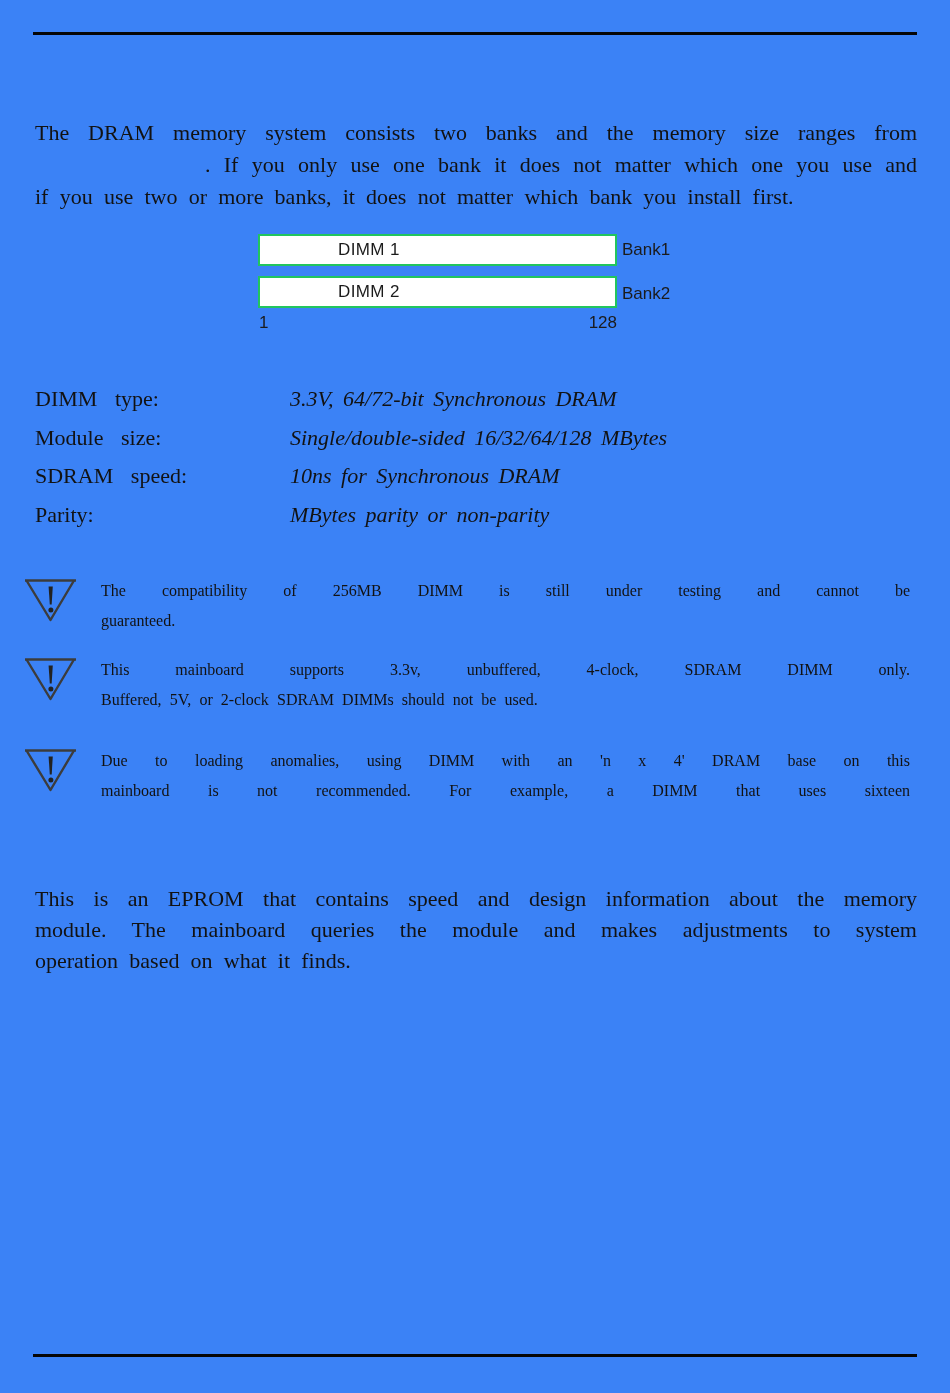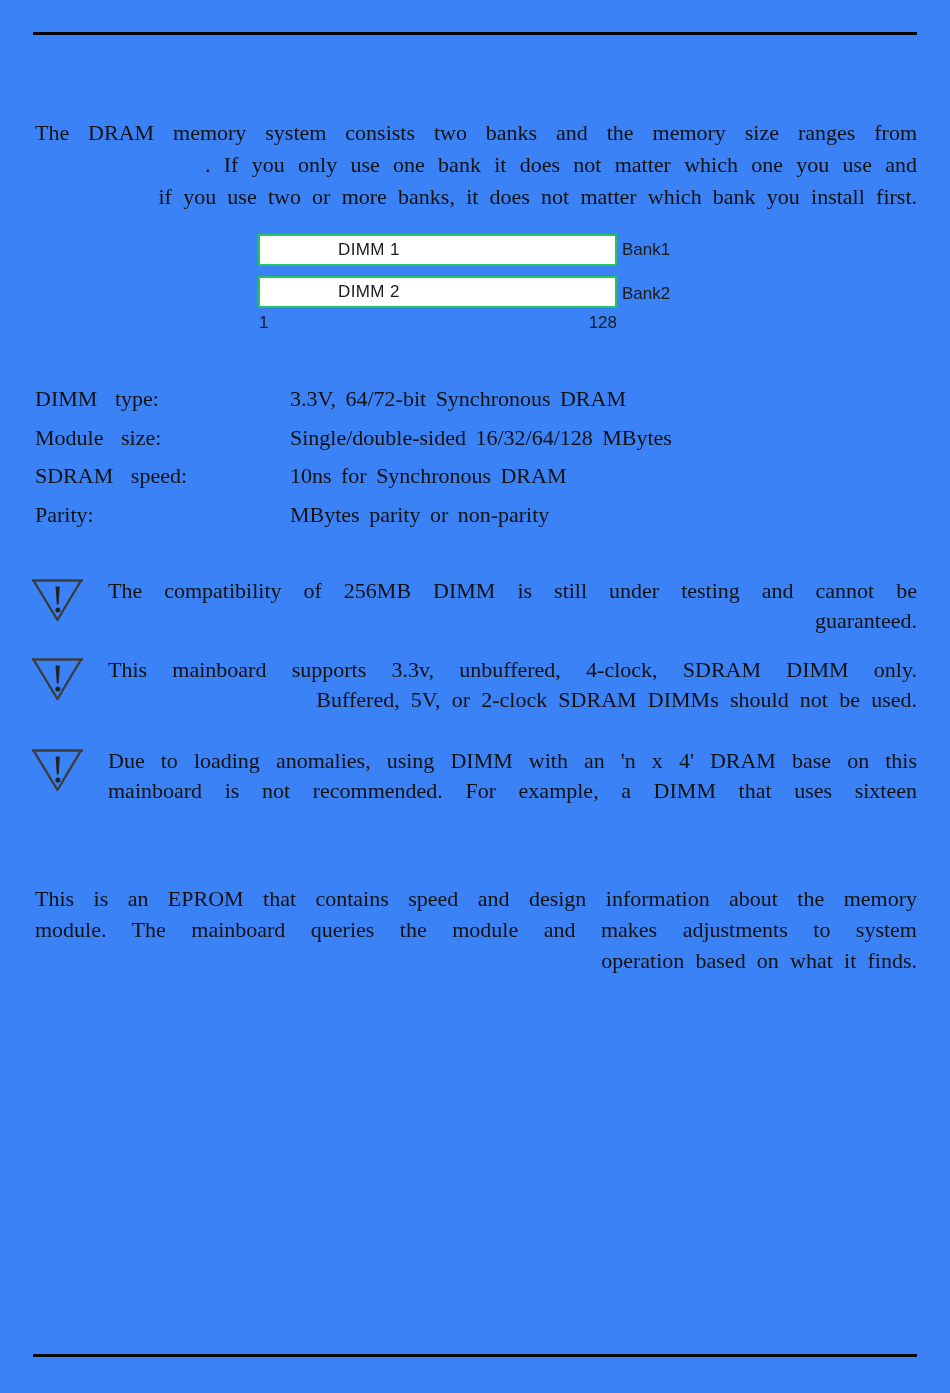--- a/index.html
+++ b/index.html
@@ -14,21 +14,21 @@
   }
   .rule { position: absolute; height: 3px; background: #060606; }
   .rule-top { left: 33px; top: 32px; width: 884px; }
   .rule-bottom { left: 33px; top: 1354px; width: 884px; }
 
   
   .para { position: absolute; font-size: 22px; }
   .intro { left: 35px; top: 117px; width: 882px; line-height: 32px; }
   .eprom { left: 35px; top: 883px; width: 882px; line-height: 31px; }
   .jline { text-align: justify; text-align-last: justify; }
-  .lline { text-align: right; word-spacing: 0.26em; }
+  .lline { text-align: left; word-spacing: 0.26em; }
   .gap-spacer { display: inline-block; width: 170px; height: 1px; }
 
   
   .diagram {
     position: absolute; left: 0; top: 234px; width: 950px; height: 110px;
     font-family: "Liberation Sans", sans-serif; font-size: 17px; color: #1b1b1b;
   }
   .dimm-box {
     position: absolute; left: 258px; width: 355px; height: 28px;
     border: 2px solid #22c55e; background: #ffffff;
@@ -39,24 +39,24 @@
   .bank-label { position: absolute; left: 622px; }
   .bank-label-1 { top: 6px; }
   .bank-label-2 { top: 50px; }
   .range-start { position: absolute; left: 259px; top: 79px; }
   .range-end { position: absolute; left: 555px; top: 79px; width: 62px; text-align: right; }
 
   
   .specs { position: absolute; left: 35px; top: 380px; width: 882px; font-size: 22px; }
   .spec-row { line-height: 38.5px; white-space: nowrap; }
   .spec-label { display: inline-block; width: 255px; word-spacing: 0.55em; }
-  .spec-value { word-spacing: 0.18em; }
+  .spec-value { word-spacing: 0.18em; font-style: italic; }
 
   
-  .notes { position: absolute; left: 31px; top: 576px; width: 886px; font-size: 22px; line-height: 30px; }
+  .notes { position: absolute; left: 24px; top: 576px; width: 886px; font-size: 16px; line-height: 30px; }
   .note { display: flex; align-items: flex-start; margin-bottom: 19px; }
   .note:nth-of-type(2) { margin-bottom: 31px; }
   .warn-icon { flex: 0 0 auto; width: 53px; height: 46px; margin-right: 24px; margin-top: 1px; }
   .note-text { flex: 1 1 auto; }
 </style>
 </head>
 <body>
 
 <div class="page">
 

